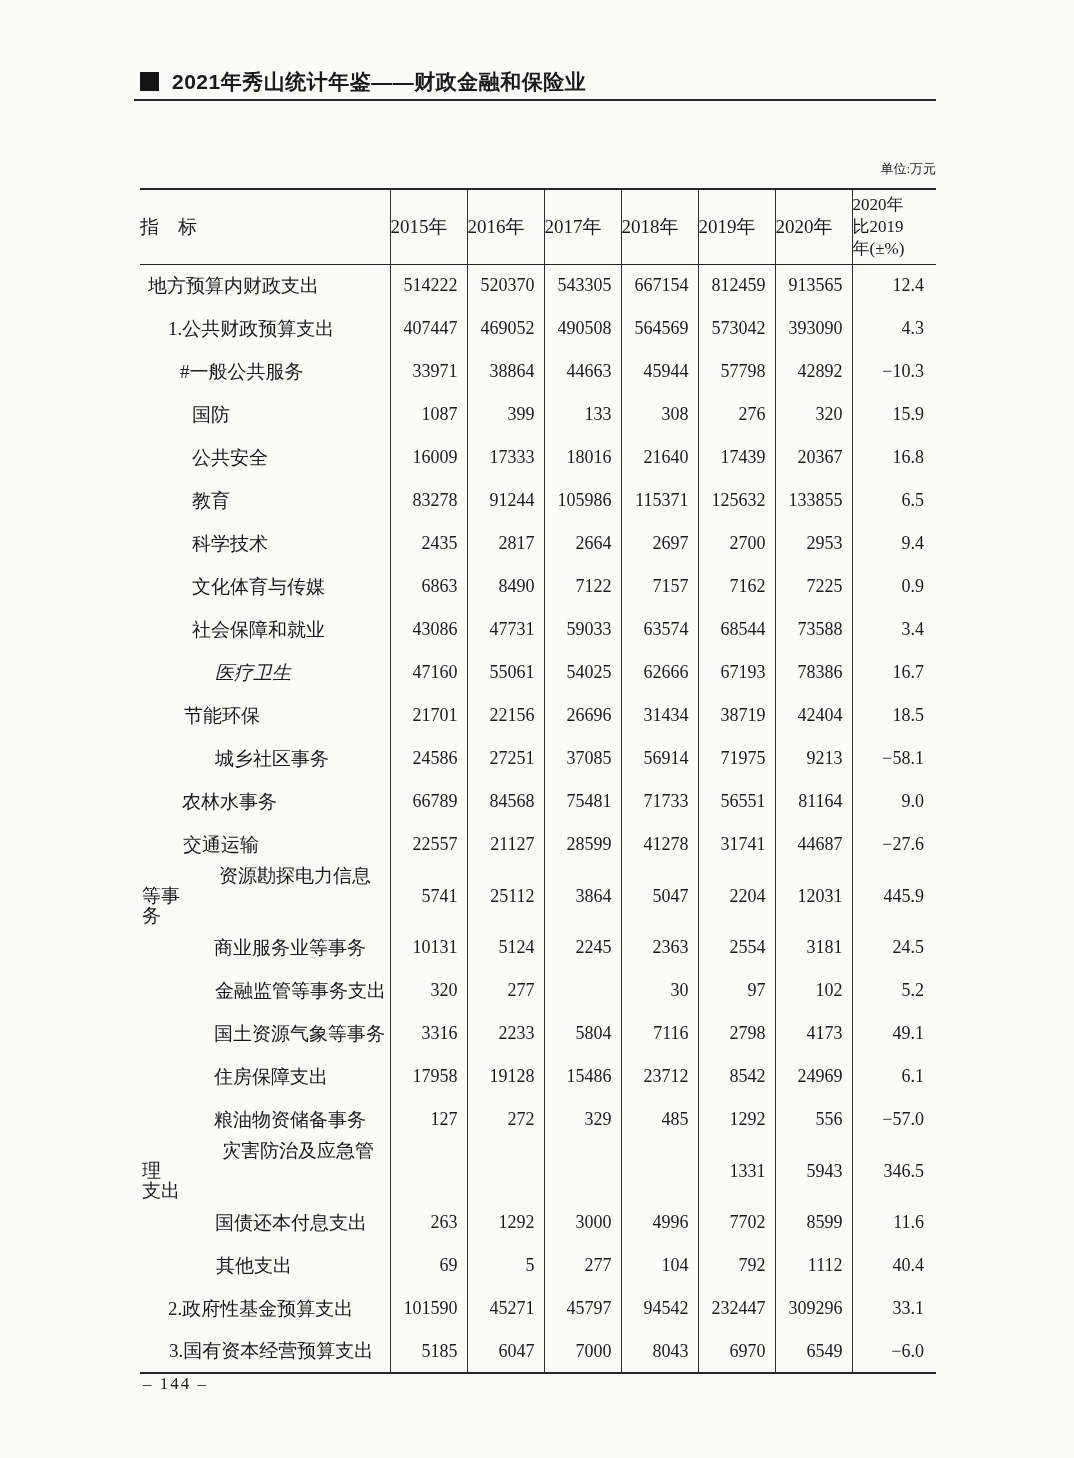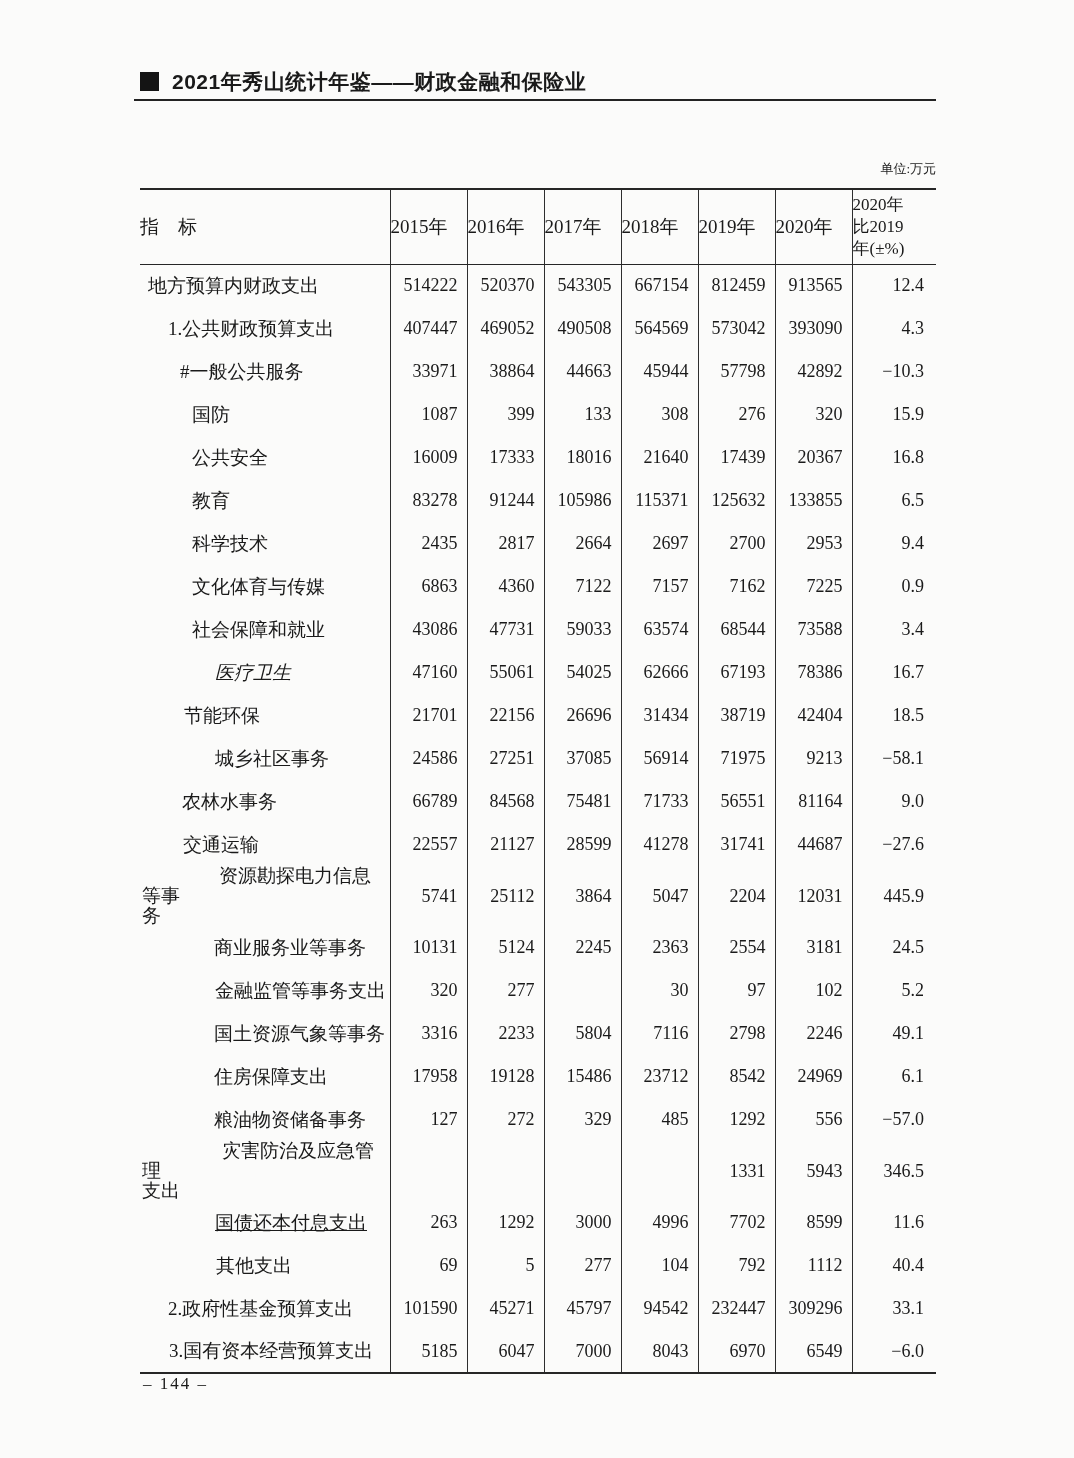--- a/index.html
+++ b/index.html
@@ -211,21 +211,21 @@
           <td class="td-num">2817</td>
           <td class="td-num">2664</td>
           <td class="td-num">2697</td>
           <td class="td-num">2700</td>
           <td class="td-num">2953</td>
           <td class="td-num td-pct">9.4</td>
         </tr>
         <tr>
           <td class="td-label" style="text-indent: 50px;">文化体育与传媒</td>
           <td class="td-num">6863</td>
-          <td class="td-num">4360</td>
+          <td class="td-num">8490</td>
           <td class="td-num">7122</td>
           <td class="td-num">7157</td>
           <td class="td-num">7162</td>
           <td class="td-num">7225</td>
           <td class="td-num td-pct">0.9</td>
         </tr>
         <tr>
           <td class="td-label" style="text-indent: 50px;">社会保障和就业</td>
           <td class="td-num">43086</td>
           <td class="td-num">47731</td>
@@ -316,21 +316,21 @@
           <td class="td-num">102</td>
           <td class="td-num td-pct">5.2</td>
         </tr>
         <tr>
           <td class="td-label" style="text-indent: 72px;">国土资源气象等事务</td>
           <td class="td-num">3316</td>
           <td class="td-num">2233</td>
           <td class="td-num">5804</td>
           <td class="td-num">7116</td>
           <td class="td-num">2798</td>
-          <td class="td-num">2246</td>
+          <td class="td-num">4173</td>
           <td class="td-num td-pct">49.1</td>
         </tr>
         <tr>
           <td class="td-label" style="text-indent: 72px;">住房保障支出</td>
           <td class="td-num">17958</td>
           <td class="td-num">19128</td>
           <td class="td-num">15486</td>
           <td class="td-num">23712</td>
           <td class="td-num">8542</td>
           <td class="td-num">24969</td>
@@ -351,21 +351,21 @@
 支出</td>
           <td class="td-num"></td>
           <td class="td-num"></td>
           <td class="td-num"></td>
           <td class="td-num"></td>
           <td class="td-num">1331</td>
           <td class="td-num">5943</td>
           <td class="td-num td-pct">346.5</td>
         </tr>
         <tr>
-          <td class="td-label" style="text-indent: 73px; text-decoration: underline;">国债还本付息支出</td>
+          <td class="td-label" style="text-indent: 73px;">国债还本付息支出</td>
           <td class="td-num">263</td>
           <td class="td-num">1292</td>
           <td class="td-num">3000</td>
           <td class="td-num">4996</td>
           <td class="td-num">7702</td>
           <td class="td-num">8599</td>
           <td class="td-num td-pct">11.6</td>
         </tr>
         <tr>
           <td class="td-label" style="text-indent: 74px;">其他支出</td>

